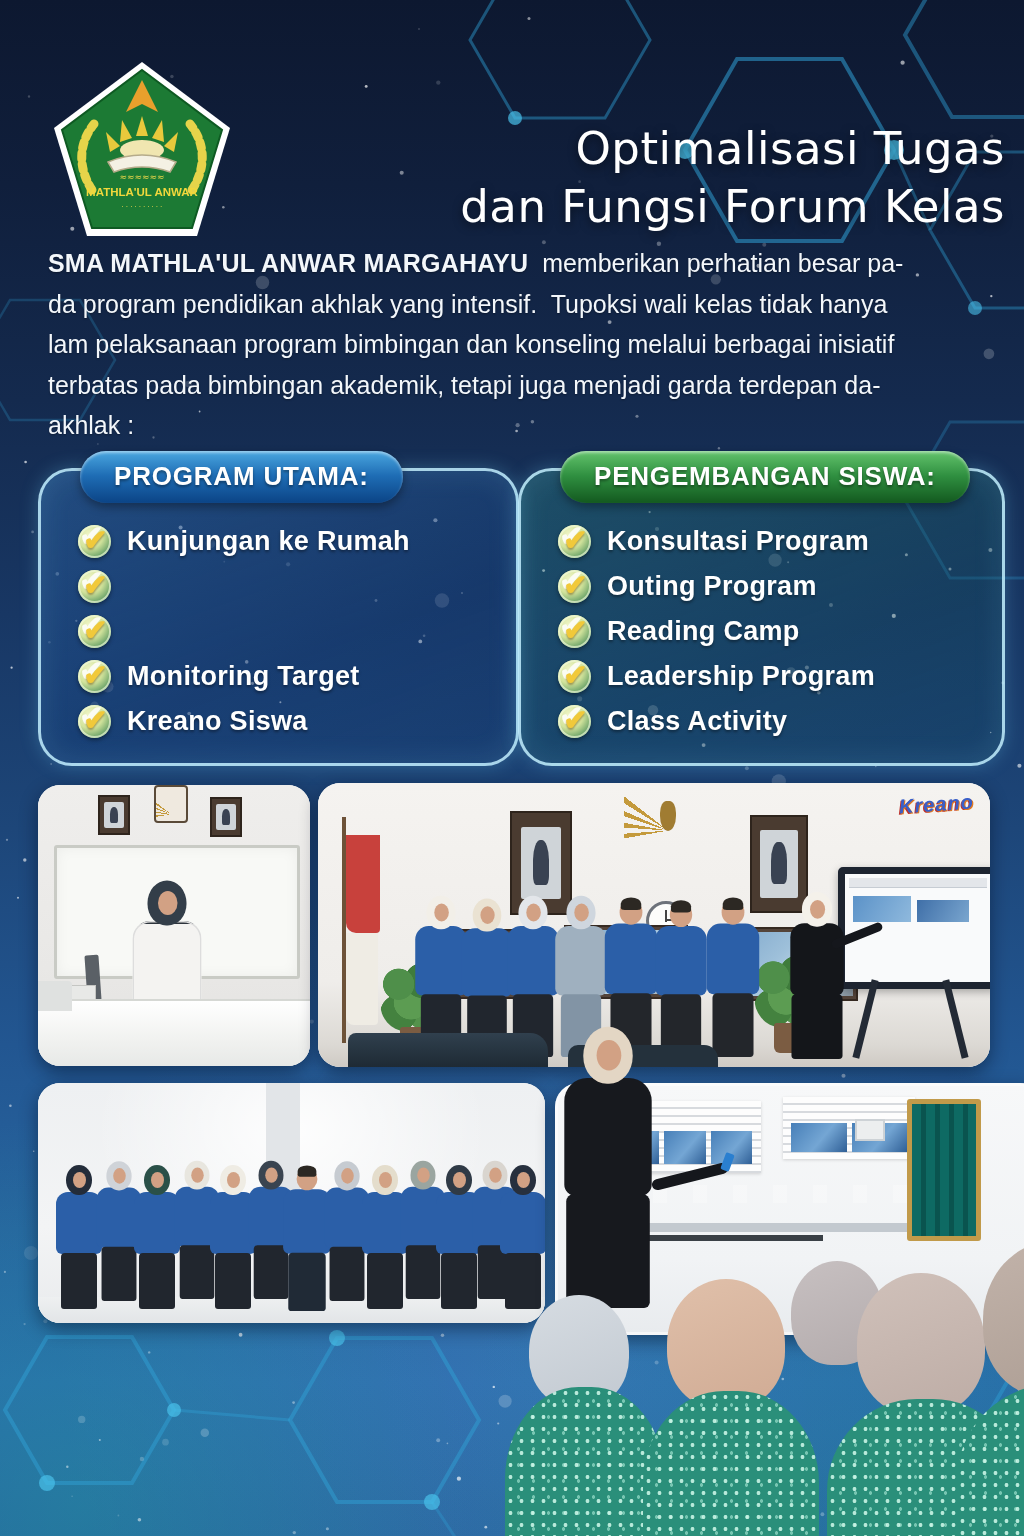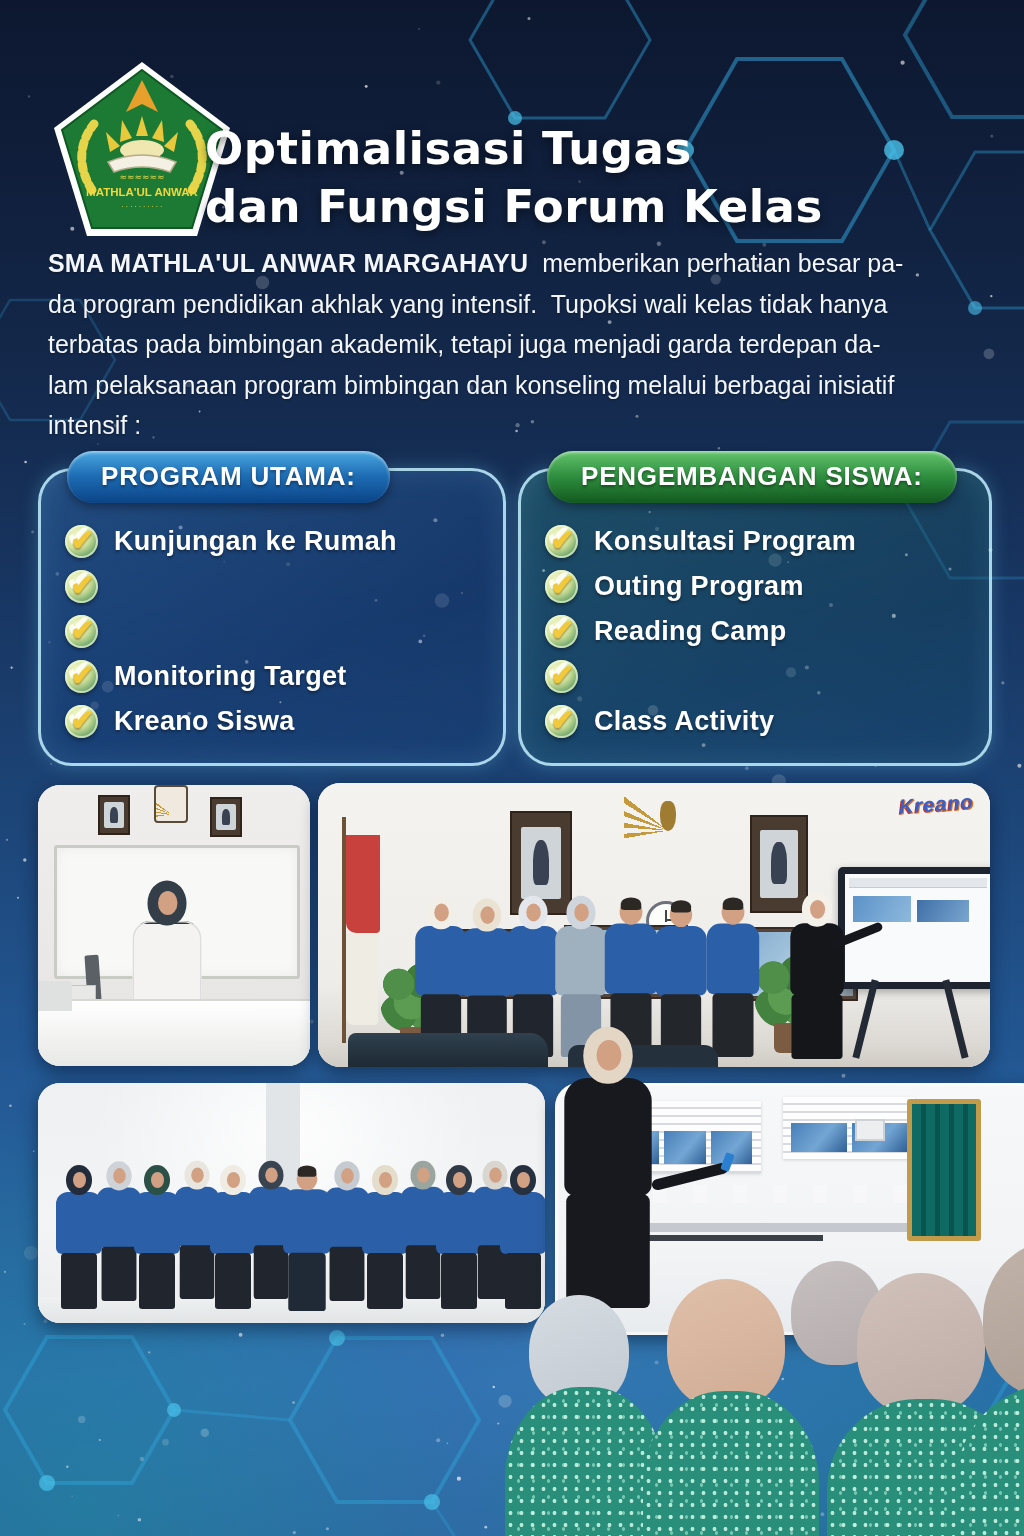--- a/index.html
+++ b/index.html
@@ -19,34 +19,34 @@
   .glow-streak { position:absolute; pointer-events:none; }
   .streak1 { left:260px; top:1398px; width:900px; height:190px; border-radius:50%;
     border-bottom:16px solid rgba(52,226,208,.55); filter:blur(7px); transform:rotate(-7deg); }
   .streak2 { left:180px; top:1448px; width:1000px; height:220px; border-radius:50%;
     border-bottom:26px solid rgba(28,160,190,.35); filter:blur(12px); transform:rotate(-4deg); }
   .streak3 { left:-120px; top:1470px; width:500px; height:120px; border-radius:50%;
     border-bottom:12px solid rgba(60,220,200,.30); filter:blur(10px); transform:rotate(8deg); }
 
   
   .hdr-logo { position:absolute; left:48px; top:58px; width:188px; height:184px; }
-  .title { position:absolute; left:205px; top:90px; width:800px; text-align:left;
-    font-family:"DejaVu Sans", sans-serif; font-weight:700; font-size:45px; line-height:58px;
+  .title { position:absolute; left:205px; top:90px; width:800px; text-align:right;
+    font-family:"DejaVu Sans", sans-serif; font-weight:400; font-size:45px; line-height:58px;
     letter-spacing:.5px; text-shadow:0 3px 10px rgba(0,0,0,.5); }
 
   
   .intro { position:absolute; left:48px; top:243px; width:952px;
     font-size:25px; line-height:40.5px; color:#f3f7fb; text-shadow:0 1px 2px rgba(0,0,0,.35); }
   .intro-line { white-space:pre; }
   .intro .b { font-weight:700; letter-spacing:.2px;margin-top:40px; }
 
   
   .card { position:absolute; top:468px; height:292px; border-radius:34px;
     border:3px solid rgba(195,240,255,.85);
-    box-shadow:0 0 18px rgba(120,220,255,.25), inset 0 0 30px rgba(160,230,255,.12); }
+    box-shadow:0 0 18px rgba(120,220,255,.25), inset 0 0 30px rgba(160,230,255,.12);padding-left:13px; }
   .card.blue { left:38px; width:462px;
     background:linear-gradient(160deg, rgba(52,118,188,.42) 0%, rgba(22,66,130,.30) 60%, rgba(18,58,118,.22) 100%); }
   .card.green { left:518px; width:468px;
     background:linear-gradient(160deg, rgba(42,126,128,.40) 0%, rgba(20,86,96,.28) 60%, rgba(16,72,92,.22) 100%); }
   .pill { position:relative; margin:-24px 0 0 26px; display:inline-block;
     padding:10px 34px 11px; border-radius:30px; font-weight:700; font-size:26px; letter-spacing:.8px;
     text-shadow:0 2px 3px rgba(0,0,0,.4); box-shadow:0 4px 10px rgba(0,0,0,.35), inset 0 2px 3px rgba(255,255,255,.45); }
   .pill.blue { background:linear-gradient(180deg,#4aa7e0 0%, #1e6cb4 48%, #0b4486 100%); }
   .pill.green { background:linear-gradient(180deg,#63c46c 0%, #2f8f40 48%, #13591f 100%); }
   .card ul { list-style:none; margin:22px 0 0 0; padding:0 22px 0 24px; display:flex; flex-direction:column; gap:12px; }
@@ -418,23 +418,23 @@
   </svg>
 
   <h1 class="title">
     <div>Optimalisasi Tugas</div>
     <div>dan Fungsi Forum Kelas</div>
   </h1>
 
   <section class="intro">
     <div class="intro-line"><span class="b">SMA MATHLA'UL ANWAR MARGAHAYU</span><span>  memberikan perhatian besar pa-</span></div>
     <div class="intro-line">da program pendidikan akhlak yang intensif.  Tupoksi wali kelas tidak hanya</div>
+    <div class="intro-line">lam pelaksanaan program bimbingan dan konseling melalui berbagai inisiatif</div>
     <div class="intro-line">terbatas pada bimbingan akademik, tetapi juga menjadi garda terdepan da-</div>
-    <div class="intro-line">lam pelaksanaan program bimbingan dan konseling melalui berbagai inisiatif</div>
-    <div class="intro-line">intensif :</div>
+    <div class="intro-line">akhlak :</div>
   </section>
 
   <section class="card blue">
     <div class="pill blue">PROGRAM UTAMA:</div>
     <ul>
       <li class="item">
           <span class="check">
             <span class="ck w">✔</span>
             <span class="ck y">✔</span>
           </span>
@@ -491,20 +491,21 @@
             <span class="ck w">✔</span>
             <span class="ck y">✔</span>
           </span>
           <span class="item-label">Reading Camp</span>
         </li>
       <li class="item">
           <span class="check">
             <span class="ck w">✔</span>
             <span class="ck y">✔</span>
           </span>
+          <span class="item-label">Leadership Program</span>
         </li>
       <li class="item">
           <span class="check">
             <span class="ck w">✔</span>
             <span class="ck y">✔</span>
           </span>
           <span class="item-label">Class Activity</span>
         </li>
     </ul>
   </section>

